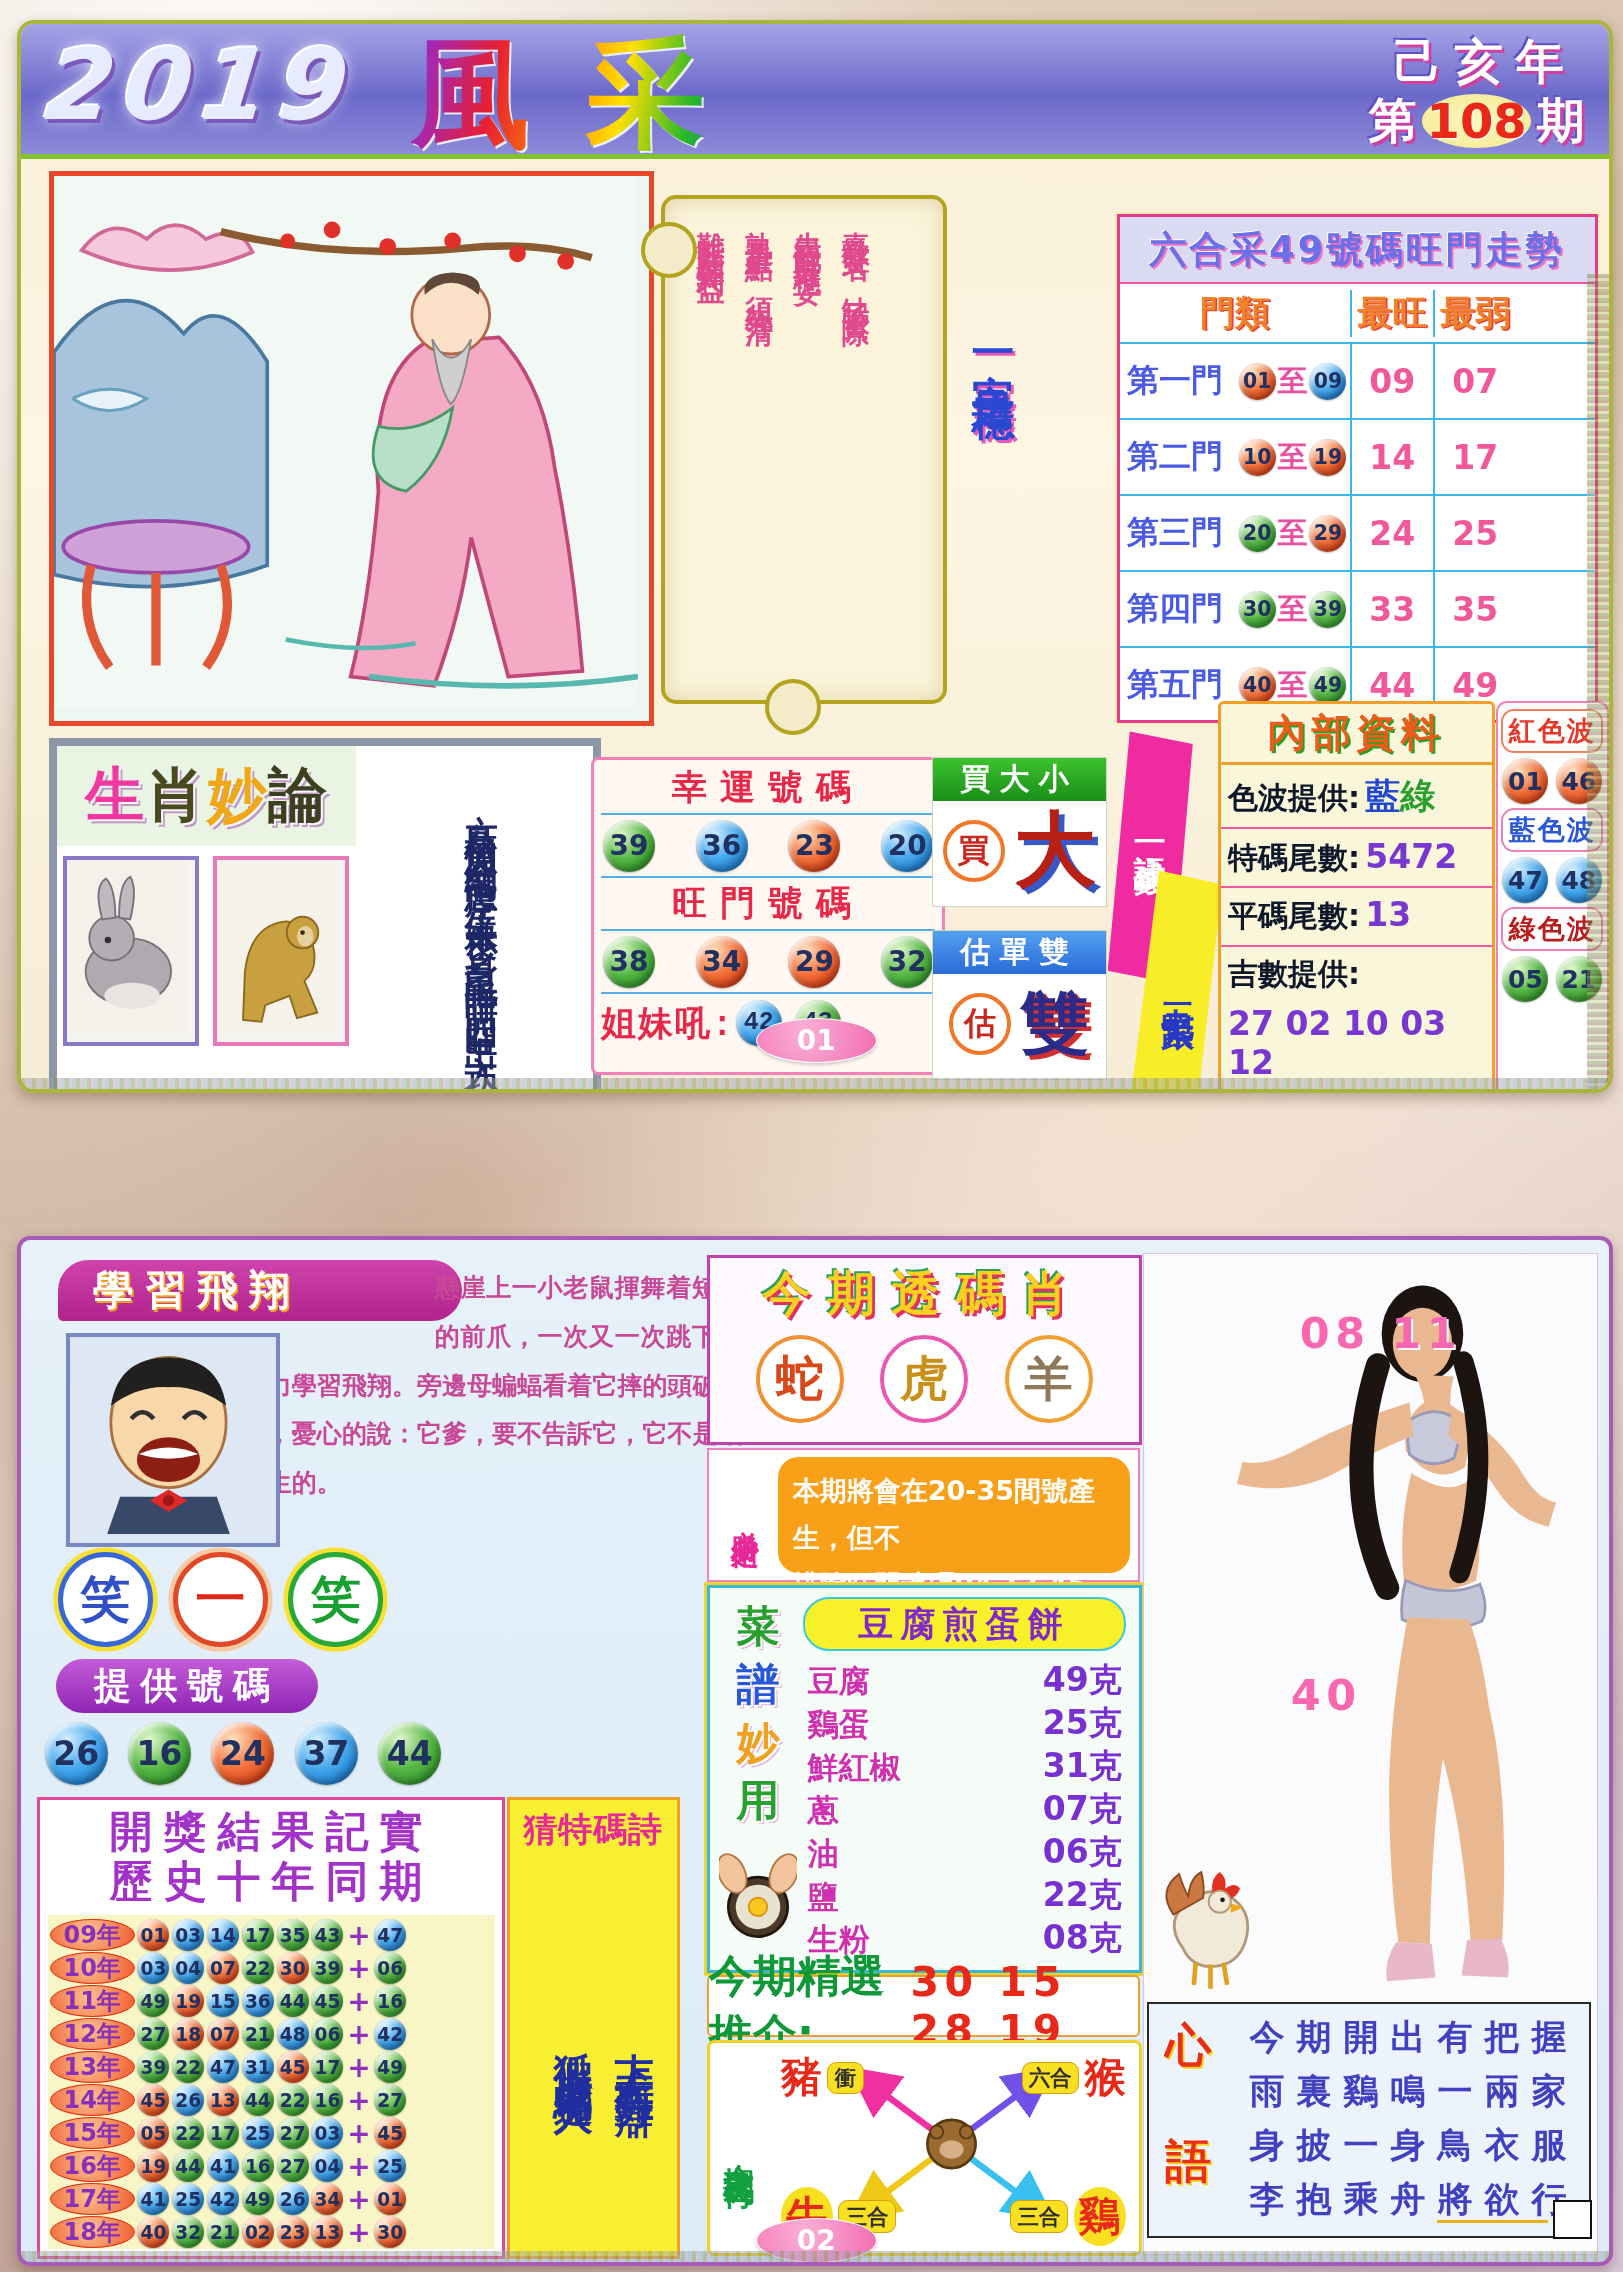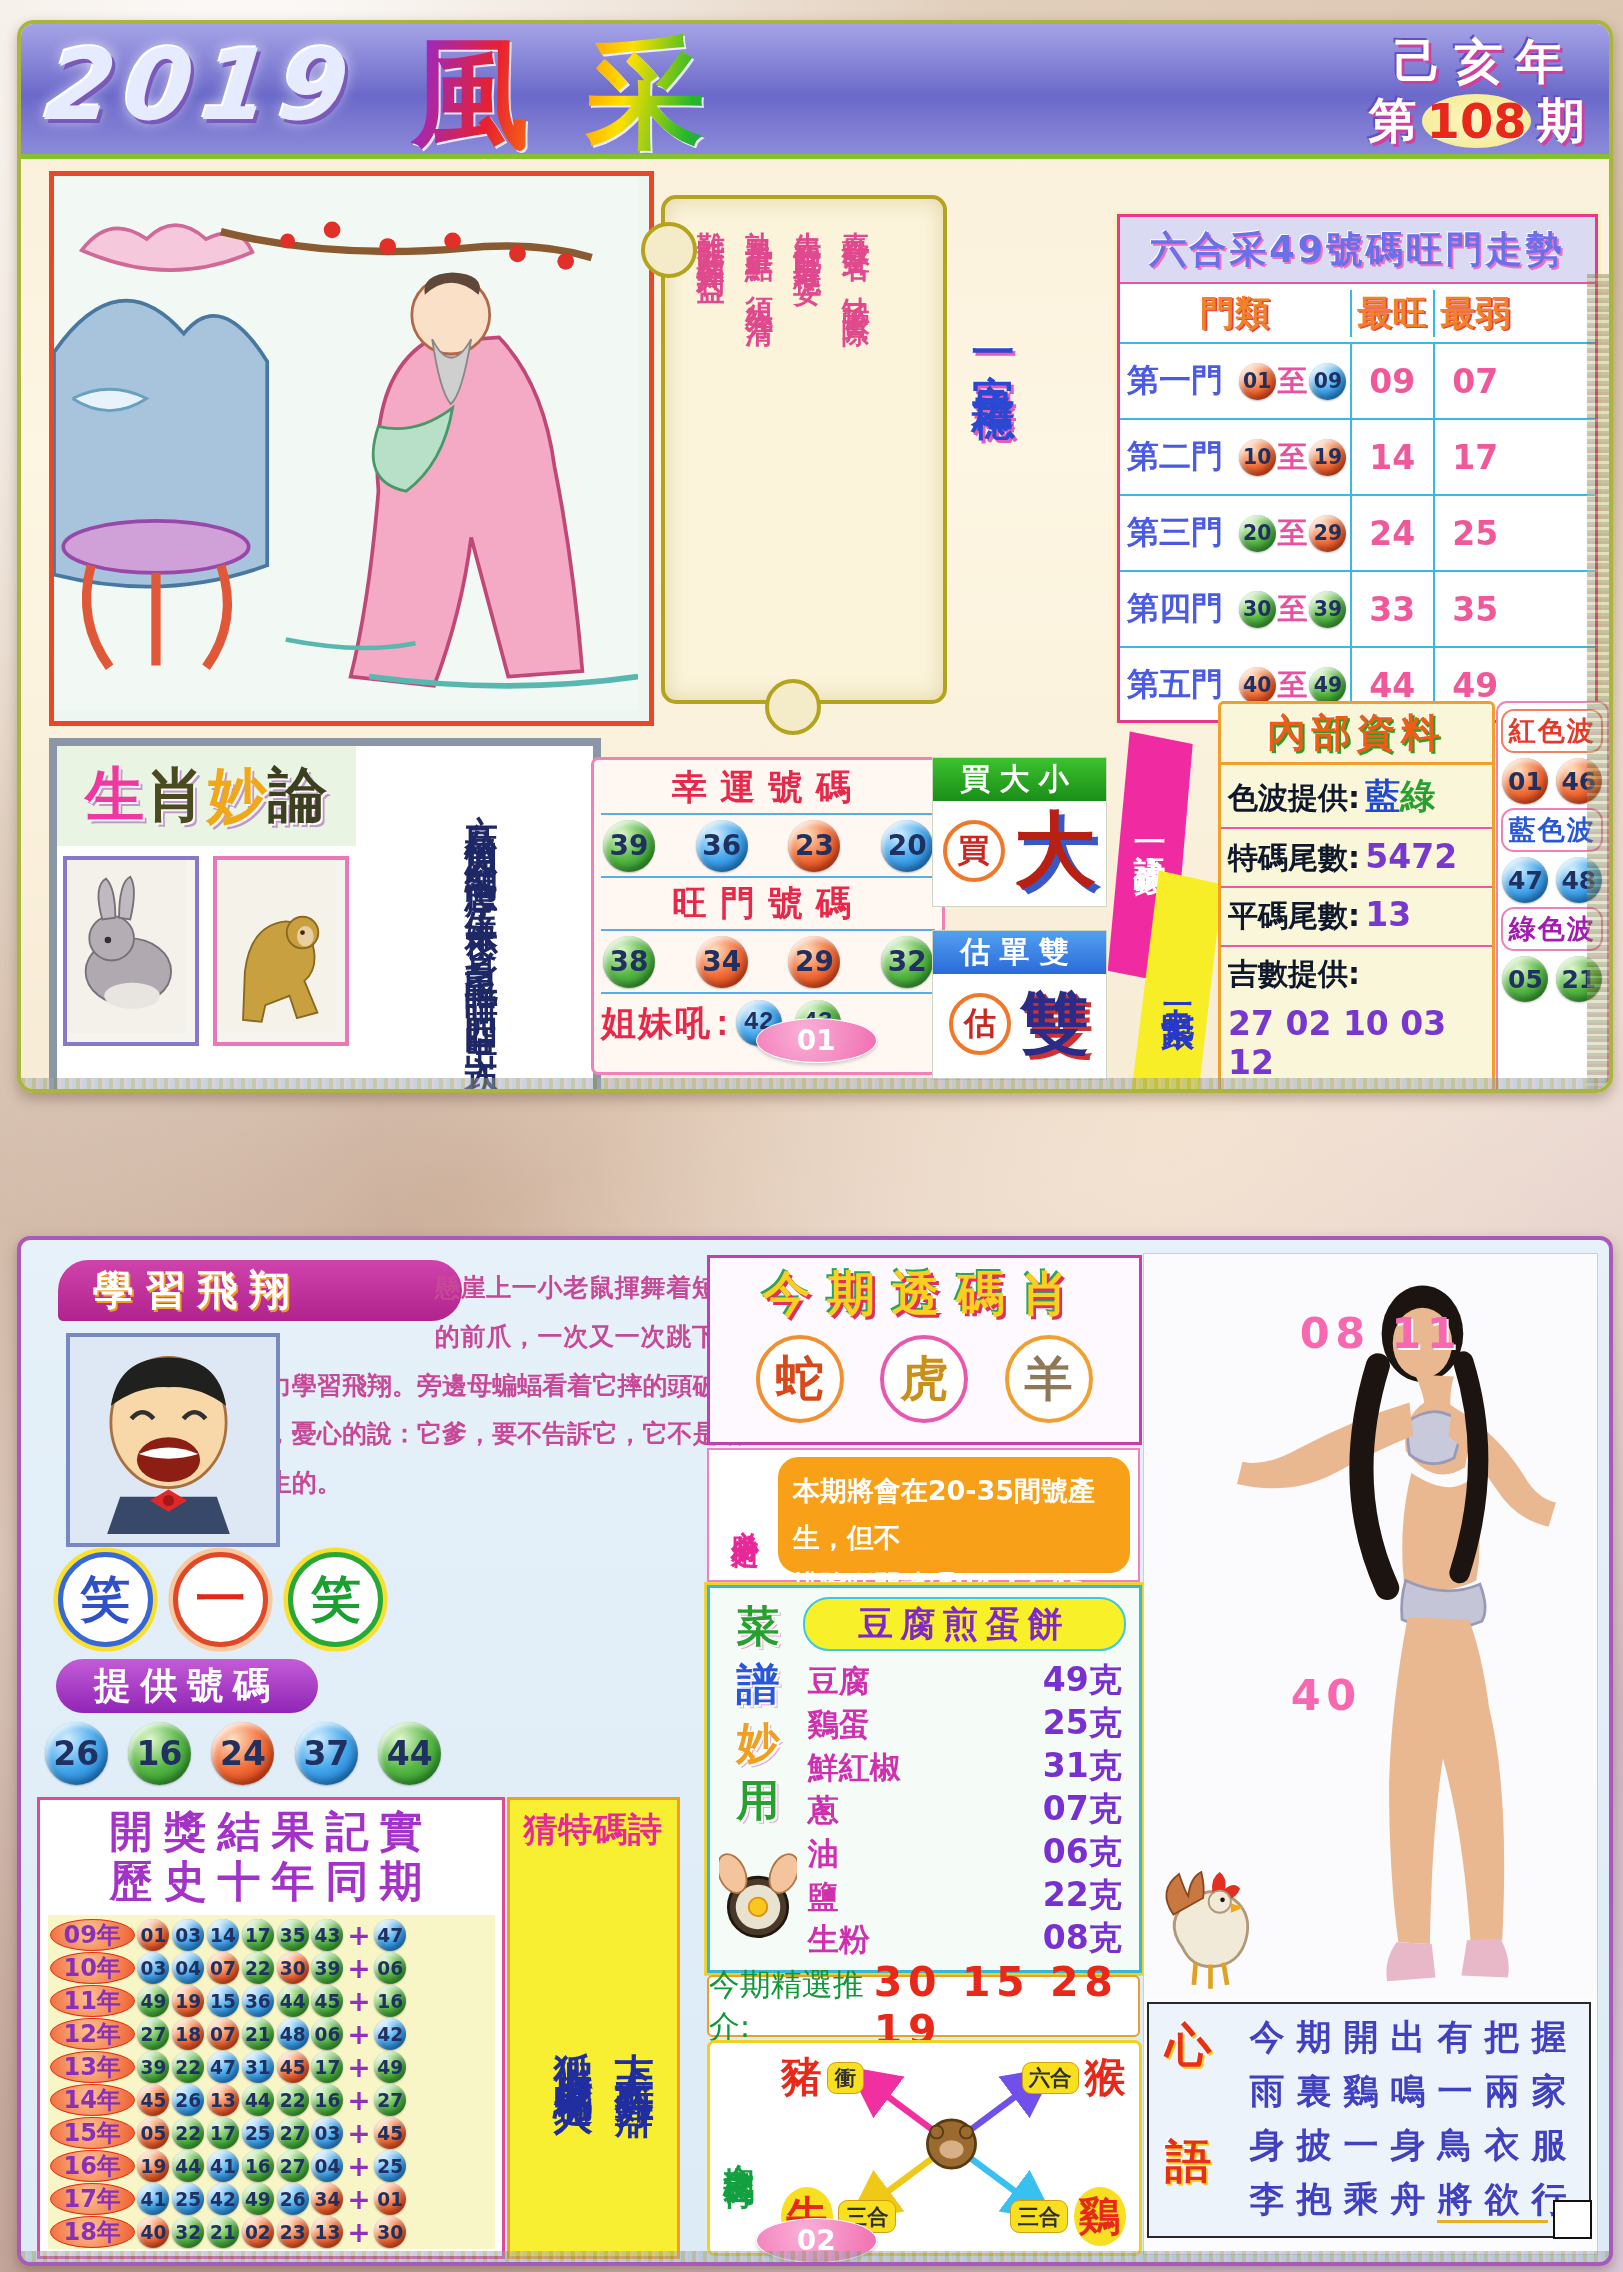--- a/index.html
+++ b/index.html
@@ -119,21 +119,21 @@
   .in-label{font-size:30px;color:#0f172a;}
   .in-val{font-size:33px;color:#7838d0;}
   .cblue{color:#2048d0;font-size:35px;} .cgreen{color:#28a030;font-size:35px;}
   
   .waves{left:1475px;top:677px;width:109px;height:401px;border:2.8px solid #f080b8;border-radius:11px;background:#fff;
       display:flex;flex-direction:column;align-items:center;padding-top:5.6px;gap:3.7px;}
   .wave-group{display:flex;flex-direction:column;align-items:center;gap:5.6px;}
   .wave-pill{border:2.8px solid;border-radius:13px;padding:1.9px 5.6px;font-size:27px;font-weight:900;letter-spacing:1.9px;white-space:nowrap;}
   .wave-pill[data-c="red"]{color:#e83828;border-color:#f08060;}
   .wave-pill[data-c="blue"]{color:#2858d8;border-color:#f080b8;}
-  .wave-pill[data-c="green"]{color:#a21caf;border-color:#f080b8;}
+  .wave-pill[data-c="green"]{color:#b91c1c;border-color:#f080b8;}
   .wave-balls{display:flex;gap:7.4px;}
   .pageno{width:119px;height:43px;border-radius:50%;background:radial-gradient(circle at 40% 30%,#fab0d8,#f06cb0);
       border:1.9px solid #fff;display:flex;align-items:center;justify-content:center;color:#fff;font-size:28px;
       font-weight:900;box-shadow:0 1.9px 3.7px rgba(0,0,0,.2);}
   .p1 .pageno{position:absolute;left:735px;top:994px;}
   .edge-strip{right:0;top:250px;bottom:0;width:22px;opacity:.45;
       background:repeating-linear-gradient(0deg,#7e8a4e 0 2.8px,#c2c890 2.8px 5.6px,#8a6a50 5.6px 8.3px);}
   .bot-strip{left:0;right:0;bottom:0;height:11px;opacity:.5;
       background:repeating-linear-gradient(90deg,#8a9458 0 3.7px,#b8a0c0 3.7px 7.4px,#90a8b8 7.4px 11px);}
   
@@ -198,21 +198,21 @@
   .recipe-head{position:absolute;left:93px;top:9.3px;width:319px;height:50px;background:#f8f028;border:2.8px solid #38c8e8;
       border-radius:26px;display:flex;align-items:center;justify-content:center;font-size:35px;font-weight:900;
       color:#8028c8;letter-spacing:7.4px;}
   .recipe-items{position:absolute;left:98px;top:72px;width:314px;}
   .r-item{display:flex;justify-content:space-between;align-items:flex-end;height:43px;}
   .r-name{font-size:31px;font-weight:900;color:#d030b0;}
   .r-amt{font-size:33px;font-weight:900;color:#7830d0;}
   
   .picks{left:686px;top:735px;width:429px;height:58px;background:#fff;border:2.8px solid #e8a030;border-radius:5.6px;
       display:flex;align-items:center;justify-content:center;gap:9.3px;}
-  .picks .plabel{font-size:31px;font-weight:400;color:#0e9838;}
+  .picks .plabel{font-size:44px;font-weight:700;color:#0e9838;}
   .picks .pnums{font-size:41px;font-weight:900;color:#e82818;letter-spacing:5.6px;}
   
   .compass{left:686px;top:800px;width:429px;height:210px;background:#fff;border:3.7px solid #f0d020;border-radius:7.4px;}
   .compass-side{position:absolute;left:5.6px;top:5.6px;bottom:5.6px;width:48px;display:flex;align-items:center;
       justify-content:center;writing-mode:vertical-rl;text-orientation:upright;font-size:31px;font-weight:900;
       color:#12a040;letter-spacing:3.7px;}
   .field{position:absolute;left:58px;top:0;right:0;bottom:0;}
   .tag{display:inline-block;background:#f8e020;border:1.9px solid #d0a010;border-radius:9.3px;color:#303030;
       font-size:21.3px;font-weight:900;padding:0.9px 6.5px;}
   .animal{font-size:41px;font-weight:900;color:#e82818;}

